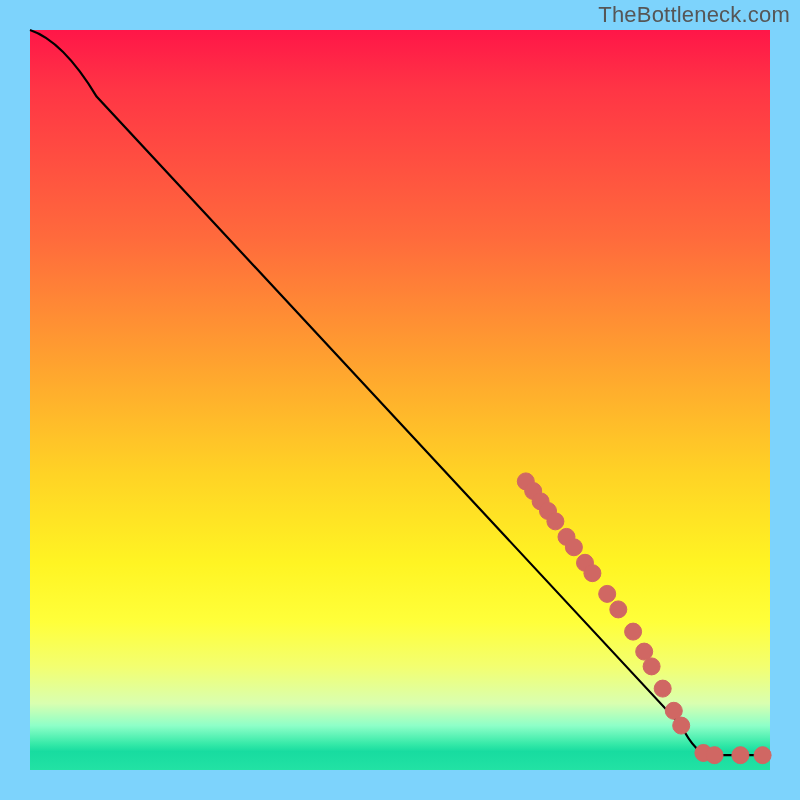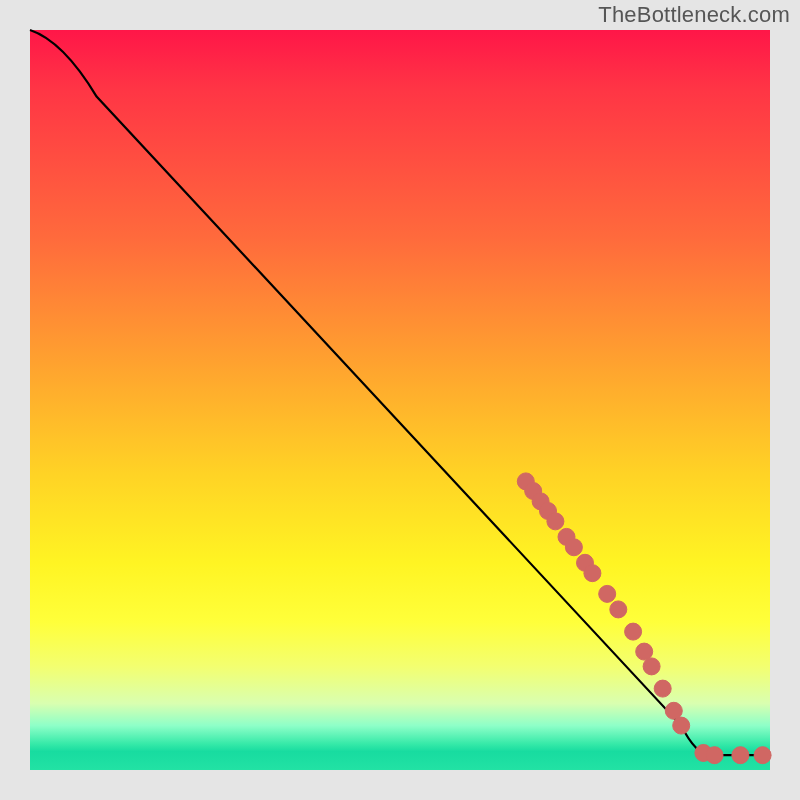--- a/index.html
+++ b/index.html
@@ -1,21 +1,21 @@
 <!DOCTYPE html>
 <html><head>
 <meta charset="utf-8">
 <style>
   * { margin: 0; padding: 0; box-sizing: border-box; }
   html, body { width: 800px; height: 800px; overflow: hidden; background: #000; }
   .frame {
     position: relative;
     width: 800px;
     height: 800px;
-    background: #e5e5e5;
+    background: #7dd3fc;
   }
   .attribution {
     position: absolute;
     top: 2px;
     right: 10px;
     font-family: Arial, Helvetica, sans-serif;
     font-size: 22px;
     font-weight: 500;
     color: #565656;
     letter-spacing: 0.2px;

